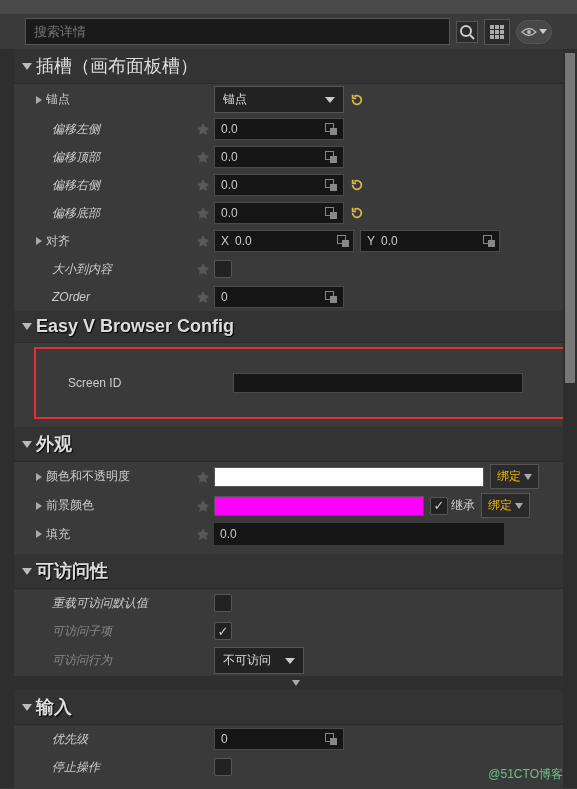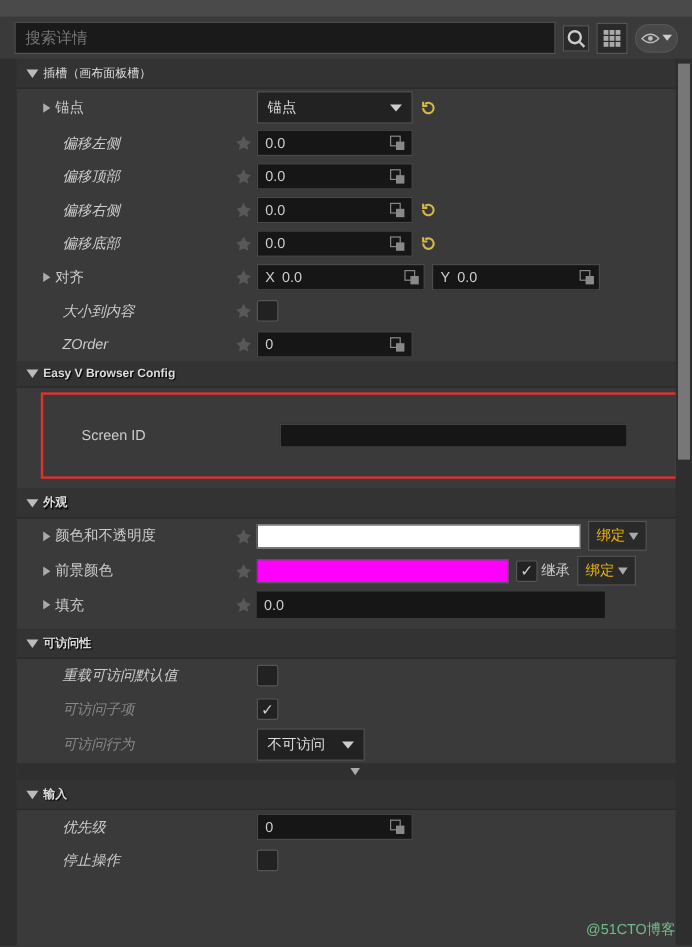--- a/index.html
+++ b/index.html
@@ -1,31 +1,31 @@
 <!DOCTYPE html>
 <html><head>
 <meta charset="utf-8">
 <style>
 * { margin:0; padding:0; box-sizing:border-box; font-family:Arial,"Microsoft YaHei",sans-serif; }
 body { background:#3a3a3a; width:577px; height:789px; overflow:hidden; position:relative; color:#ccc; font-size:12px; }
 .topbar { height:14px; background:#4a4a4a; }
-.searchbar { display:flex; align-items:center; padding:4px 12px; background:#3a3a3a; gap:6px; }
+.searchbar { display:flex; align-items:center; padding:4px 25px; background:#3a3a3a; gap:6px; }
 .search-input { flex:1; background:#1a1a1a; border:1px solid #555; color:#aaa; padding:5px 8px; font-size:13px; }
 .search-btn { width:22px; height:22px; background:#2a2a2a; border:1px solid #555; display:flex; align-items:center; justify-content:center; cursor:pointer; }
 .grid-btn { width:26px; height:26px; background:#2a2a2a; border:1px solid #555; display:flex; align-items:center; justify-content:center; cursor:pointer; }
 .grid { width:14px; height:14px; display:grid; grid-template-columns:1fr 1fr 1fr; grid-template-rows:1fr 1fr 1fr; gap:1px; }
 .grid span { background:#aaa; }
 .eye-btn { width:36px; height:24px; background:#484848; border:1px solid #555; border-radius:12px; display:flex; align-items:center; justify-content:center; gap:2px; cursor:pointer; }
 .eye-svg { width:16px; height:10px; }
 .main { display:flex; height:calc(100% - 50px); }
 .leftbar { width:14px; background:#2e2e2e; }
 .panel { flex:1; background:#3a3a3a; overflow:hidden; position:relative; }
 .scroll-track { position:absolute; right:0; top:0; bottom:0; width:14px; background:#2e2e2e; }
 .scroll-thumb { position:absolute; top:4px; right:2px; width:10px; height:330px; background:#777; }
-.section-hdr { background:#333; padding:5px 8px; display:flex; align-items:center; gap:4px; font-size:10px; color:#ddd; border-bottom:1px solid #2a2a2a; }
+.section-hdr { background:#333; padding:5px 8px; display:flex; align-items:center; gap:4px; font-size:18px; color:#ddd; border-bottom:1px solid #2a2a2a; }
 .tri { width:0; height:0; display:inline-block; }
 .tri-open { border-left:5px solid transparent; border-right:5px solid transparent; border-top:7px solid #bbb; }
 .tri-open-lt { border-left:4px solid transparent; border-right:4px solid transparent; border-top:6px solid #aaa; }
 .tri-right-lt { border-top:4px solid transparent; border-bottom:4px solid transparent; border-left:6px solid #aaa; }
 .hdr-shadow { font-weight:bold; text-shadow:1px 1px 1px #000; }
 .row { display:flex; align-items:center; min-height:28px; padding:2px 0; border-bottom:0; }
 .label-col { width:200px; display:flex; align-items:center; padding-left:22px; gap:4px; position:relative; }
 .label-col.idt { padding-left:38px;font-style:italic; }
 .pin { position:absolute; right:4px; width:14px; height:14px; opacity:.5; }
 .pin svg { width:14px; height:14px; }

